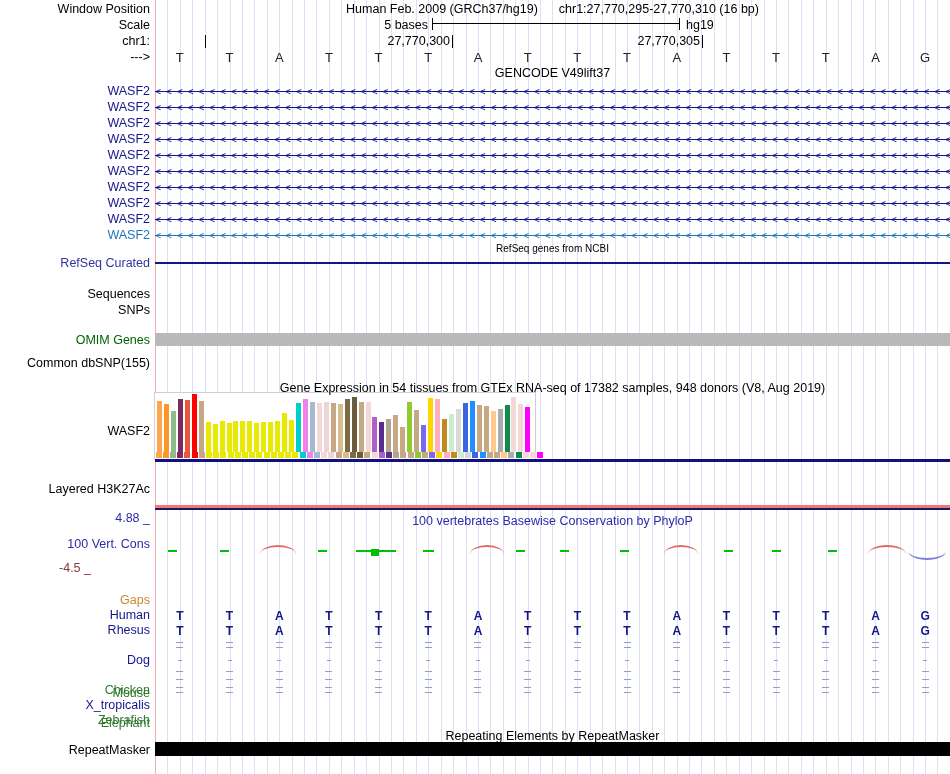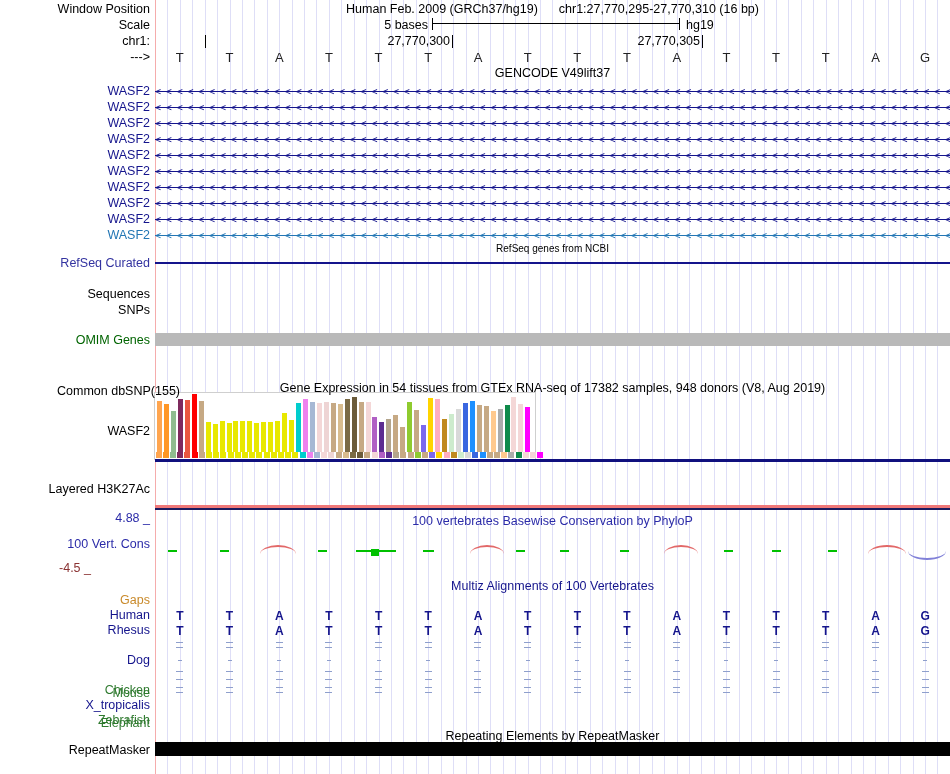--- a/index.html
+++ b/index.html
@@ -56,37 +56,36 @@
   <div class="title sm" style="top:242px;">RefSeq genes from NCBI</div>
   <div class="lbl" style="top:256px;color:#3333A0;">RefSeq Curated</div>
   <div class="hline" style="top:262px;height:2px;background:#14148C;"></div>
 
   <div class="lbl" style="top:287px;">Sequences</div>
   <div class="lbl" style="top:303px;">SNPs</div>
 
   <div class="lbl" style="top:333px;color:#006400;">OMIM Genes</div>
   <div class="hline" style="top:333px;height:13px;background:#B9B9B9;"></div>
 
-  <div class="lbl" style="top:384px;padding-left:30px;">Common dbSNP(155)</div>
+  <div class="lbl" style="top:356px;">Common dbSNP(155)</div>
 
   <div class="title" style="top:381px;">Gene Expression in 54 tissues from GTEx RNA-seq of 17382 samples, 948 donors (V8, Aug 2019)</div>
   <div class="lbl" style="top:424px;">WASF2</div>
   <div class="chartframe"></div>
   <div class="hline" style="top:459px;height:3px;background:#10107E;"></div>
 
   <div class="lbl" style="top:482px;">Layered H3K27Ac</div>
   <div class="hline" style="top:505px;height:3px;background:#F07878;"></div>
   <div class="hline" style="top:508px;height:2px;background:#1A1A5E;"></div>
 
   <div class="lbl" style="top:511px;color:#2B2BA8;">4.88 _</div>
   <div class="title" style="top:514px;color:#2B2BA8;">100 vertebrates Basewise Conservation by PhyloP</div>
   <div class="lbl" style="top:537px;color:#2B2BA8;">100 Vert. Cons</div>
   <div class="lbl" style="top:561px;color:#8B3333;text-align:center;">-4.5 _</div>
 
-  <div class="title" style="top:579px;color:#14148C;">Multiz Alignments of 100 Vertebrates</div>
 
   <div class="title" style="top:729px;">Repeating Elements by RepeatMasker</div>
   <div class="lbl" style="top:743px;">RepeatMasker</div>
   <div class="hline" style="top:742px;height:14px;background:#000;"></div>
 
   <div class="pink"></div>
 <div class="grid" style="left: 167.42px;"></div>
     <div class="grid" style="left: 179.84px;"></div>
     <div class="grid" style="left: 192.26px;"></div>
     <div class="grid" style="left: 204.68px;"></div>

